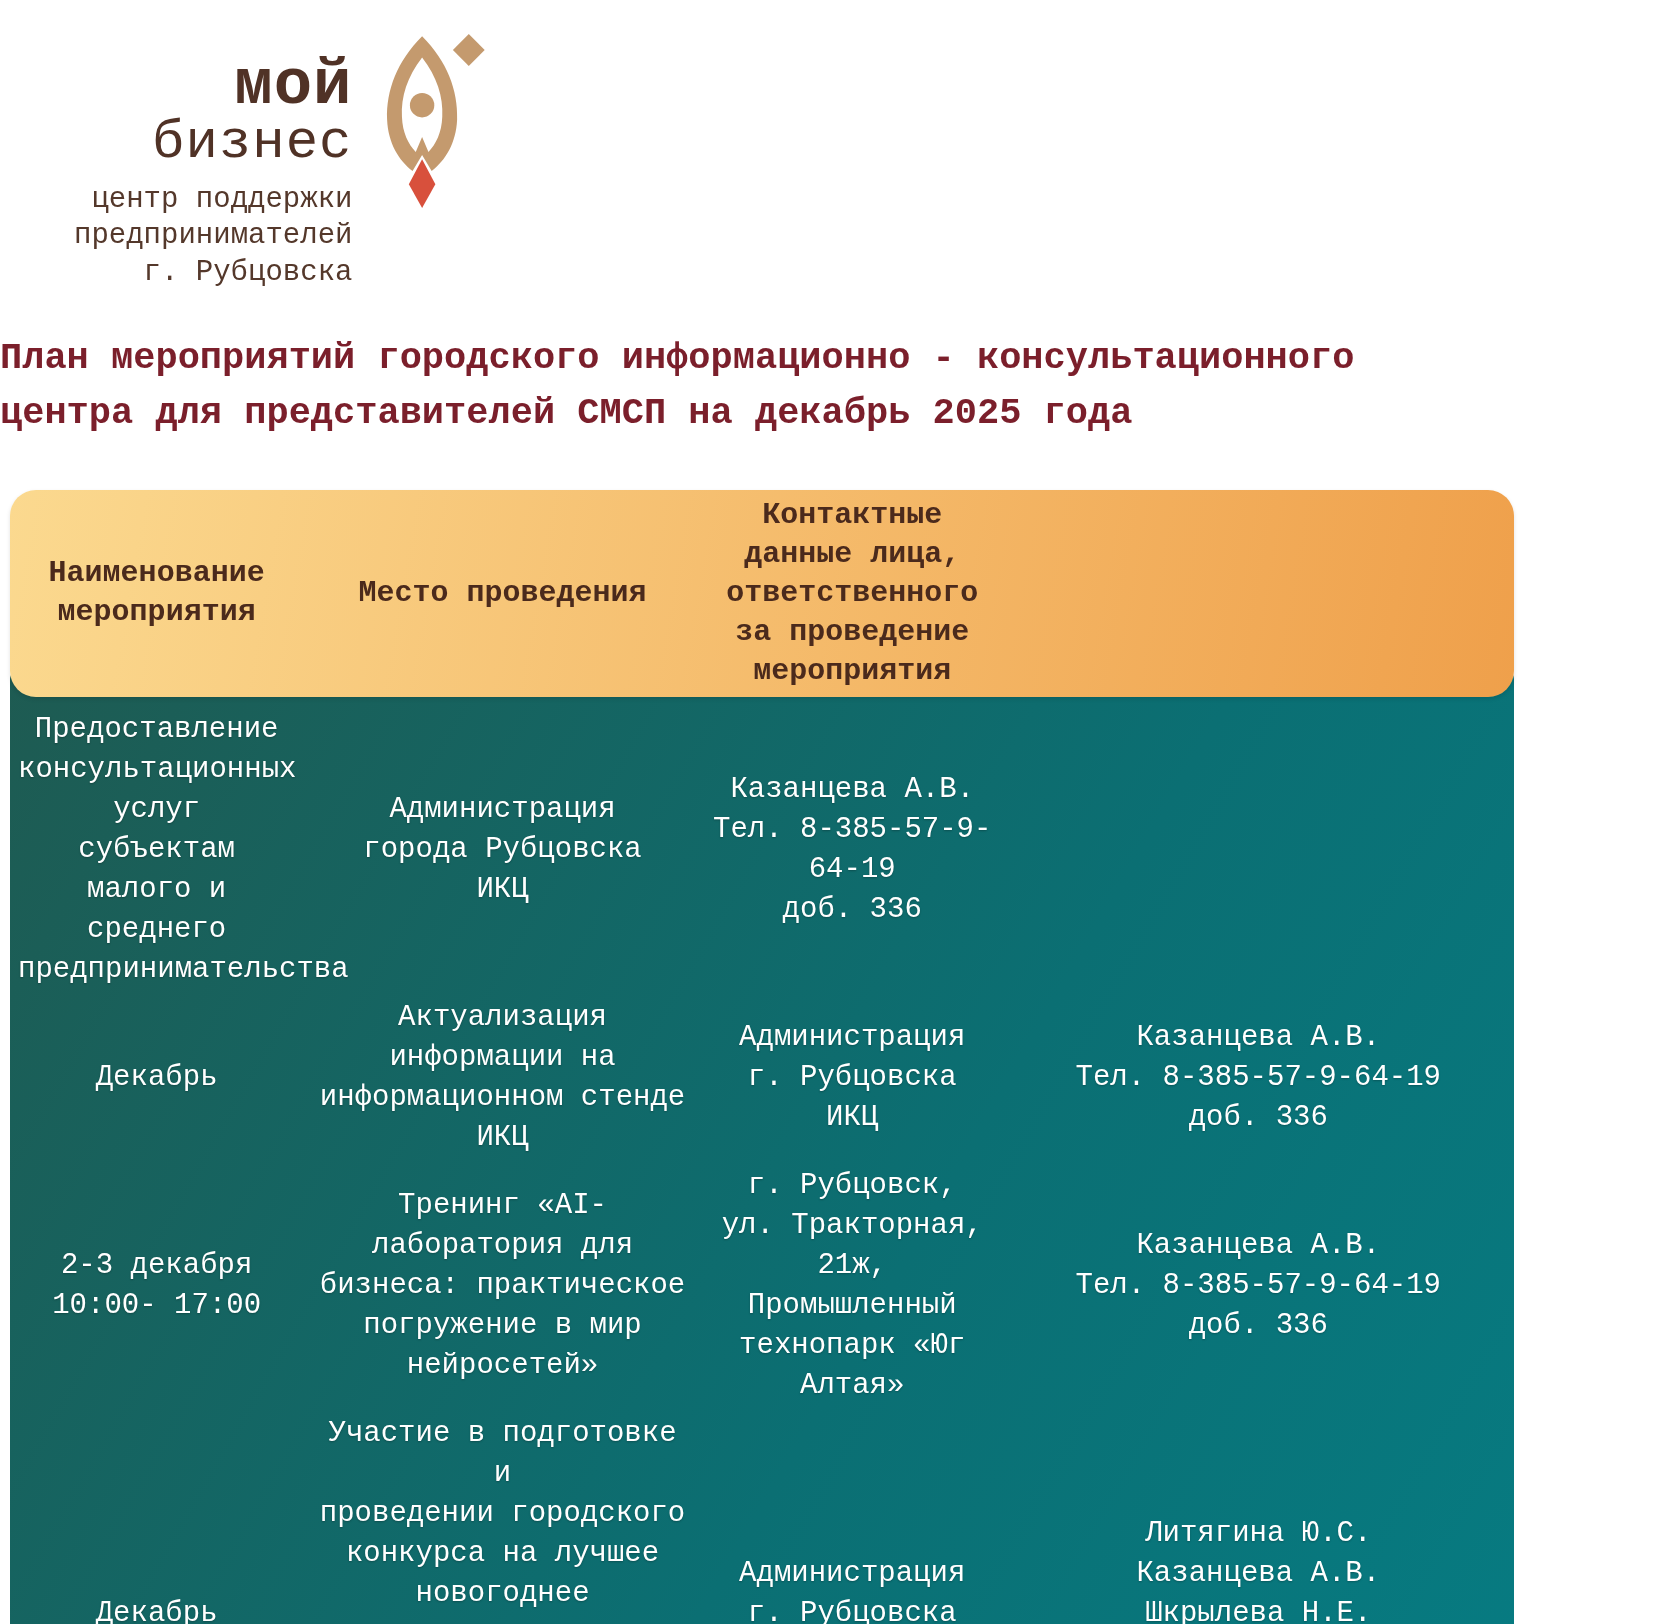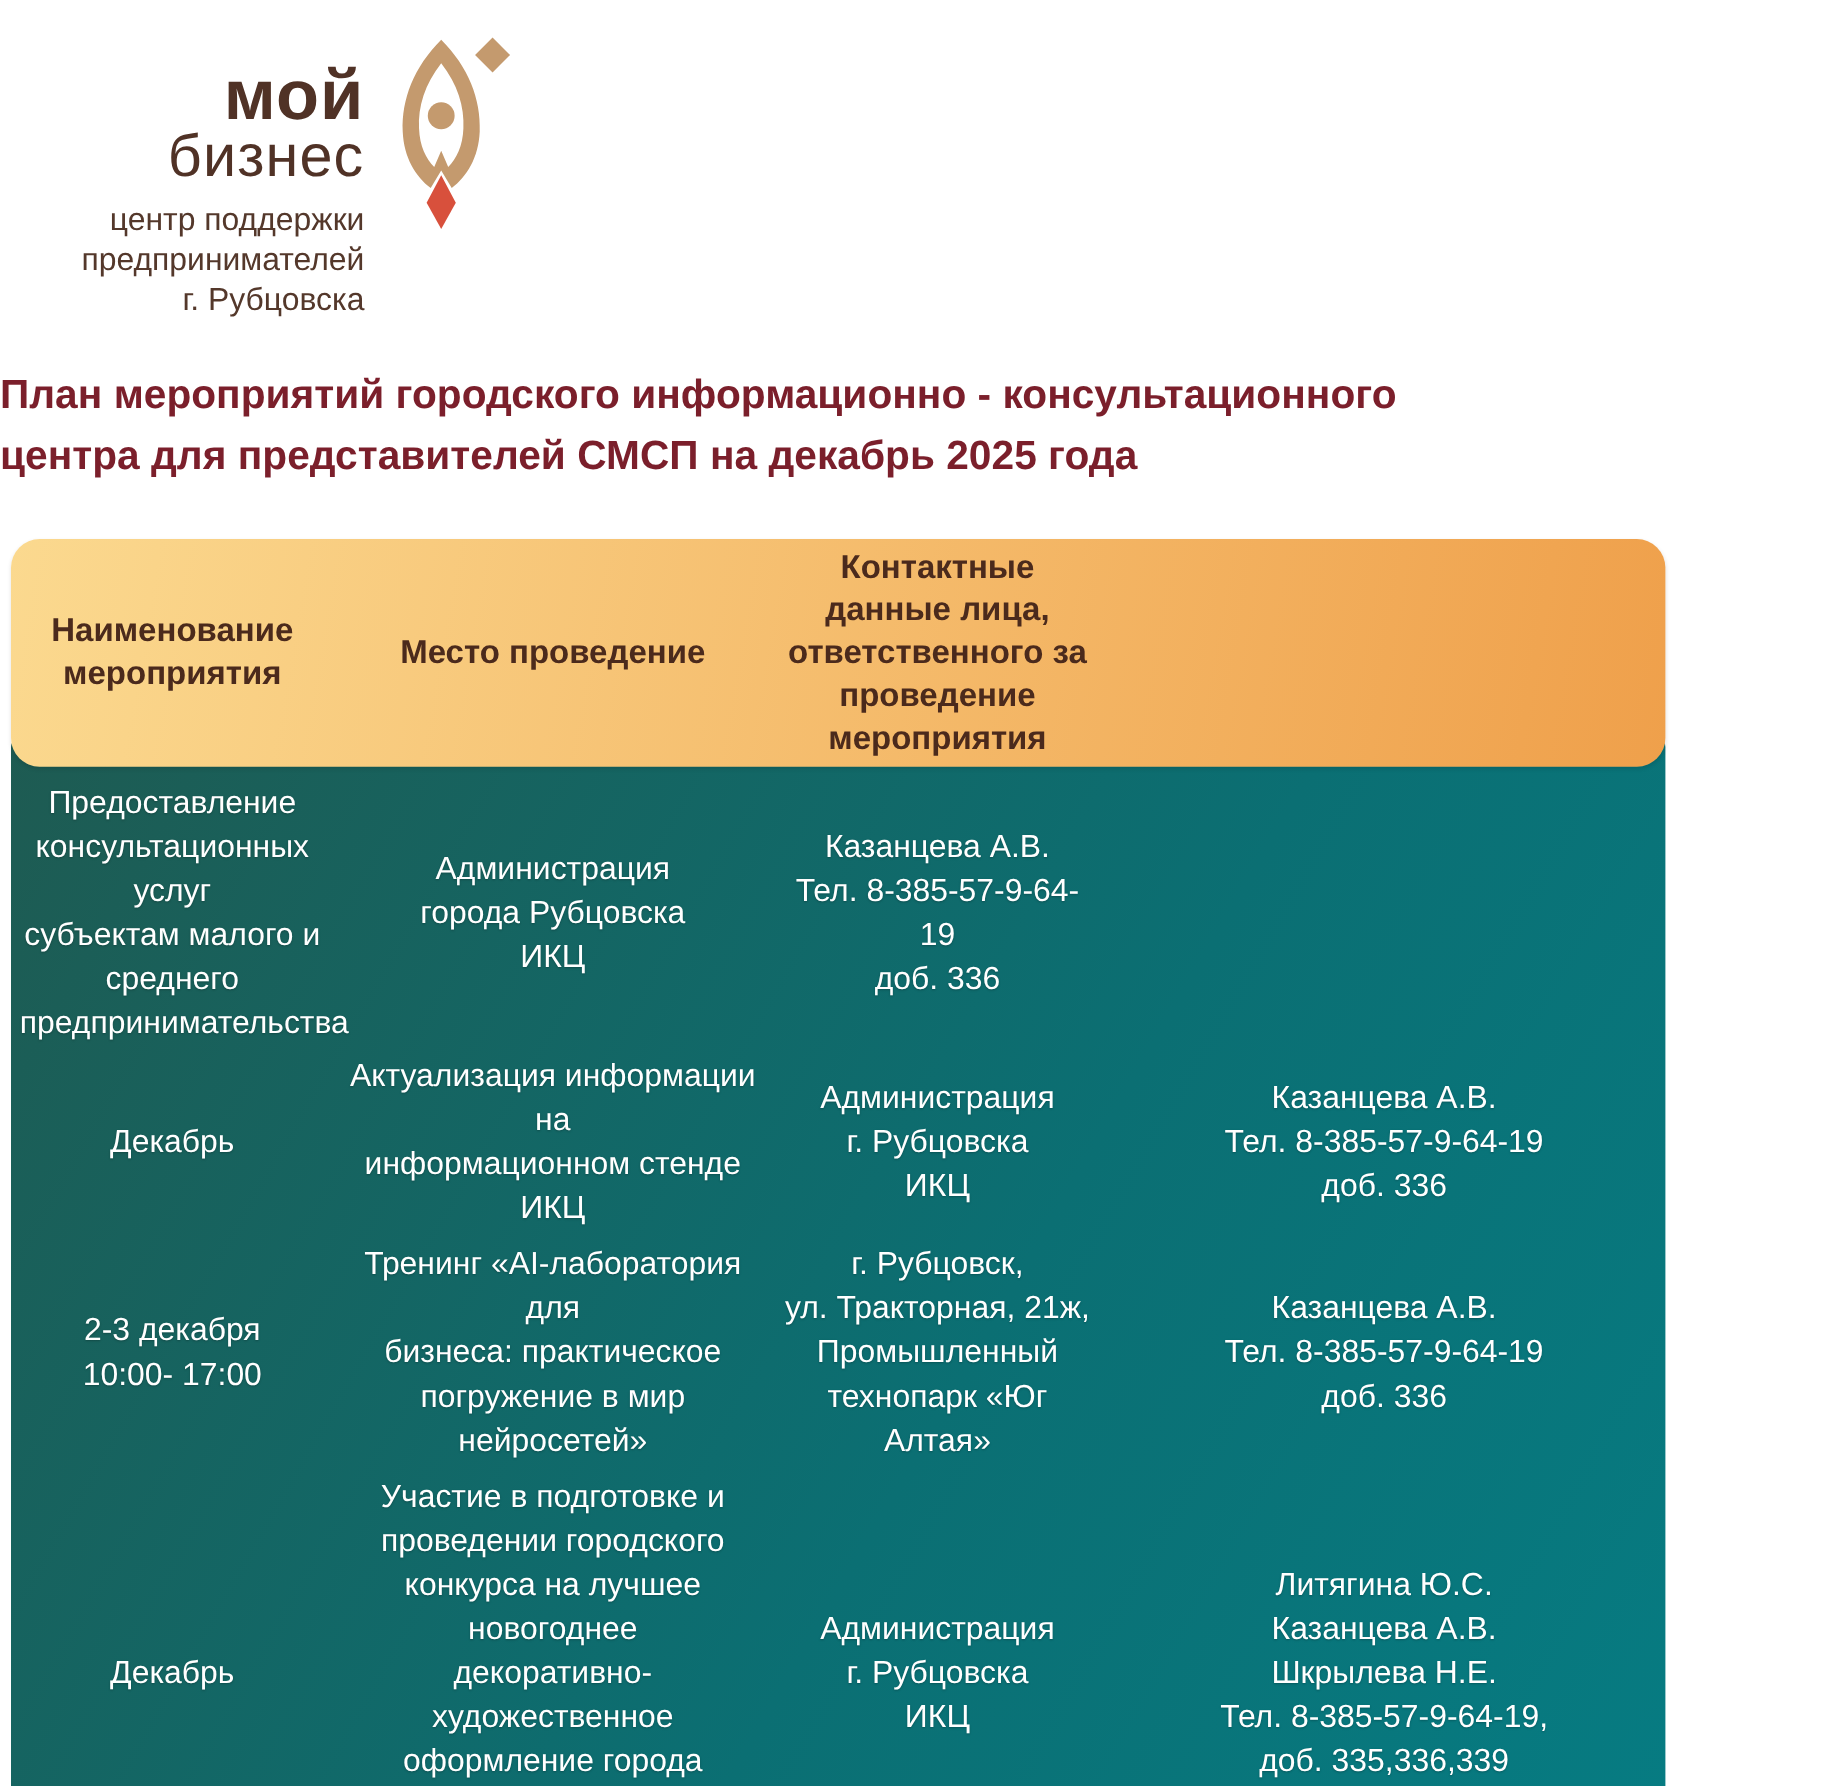--- a/index.html
+++ b/index.html
@@ -17,21 +17,21 @@
     --page-bg:#ffffff;
   }
   *{box-sizing:border-box;}
   html,body{margin:0;padding:0;}
   body{
     width:1660px;height:1624px;
     background:var(--page-bg,#fff);
     font-family:"Liberation Sans", sans-serif;
     overflow:hidden;
   }
-  .page{width:1524px;height:1624px;position:relative;}
+  .page{width:1524px;height:1624px;position:relative;font-family:Liberation Mono, monospace;}
 
   
   .logo-row{display:flex;align-items:flex-start;padding:28px 0 0 42px;gap:16px;}
   .logo-text{text-align:right;color:var(--logo-brown,#503226);}
   .brand1{margin-top:28px;font-size:64px;font-weight:800;line-height:0.95;letter-spacing:1px;}
   .brand2{font-size:54px;font-weight:500;line-height:0.95;letter-spacing:1px;}
   .logo-sub{margin-top:14px;font-size:29px;line-height:1.25;font-weight:500;white-space:pre-line;color:#54382b;margin-left:32px;}
   .rocket{width:122px;height:183px;margin-top:4px;flex:none;}
 
   
@@ -102,21 +102,21 @@
     </svg>
   </header>
 
   <h1 class="title">План мероприятий городского информационно - консультационного
 центра для представителей СМСП на декабрь 2025 года</h1>
 
   <div class="table">
 
     <div class="thead">
       <div class="th">Наименование мероприятия</div>
-      <div class="th">Место проведение</div>
+      <div class="th">Место проведения</div>
       <div class="th">Контактные данные лица,
 ответственного за проведение
 мероприятия</div>
     </div>
 
     <div class="tbody">
 
       <div class="row row-1">
         <div class="cell">Предоставление
 консультационных услуг

